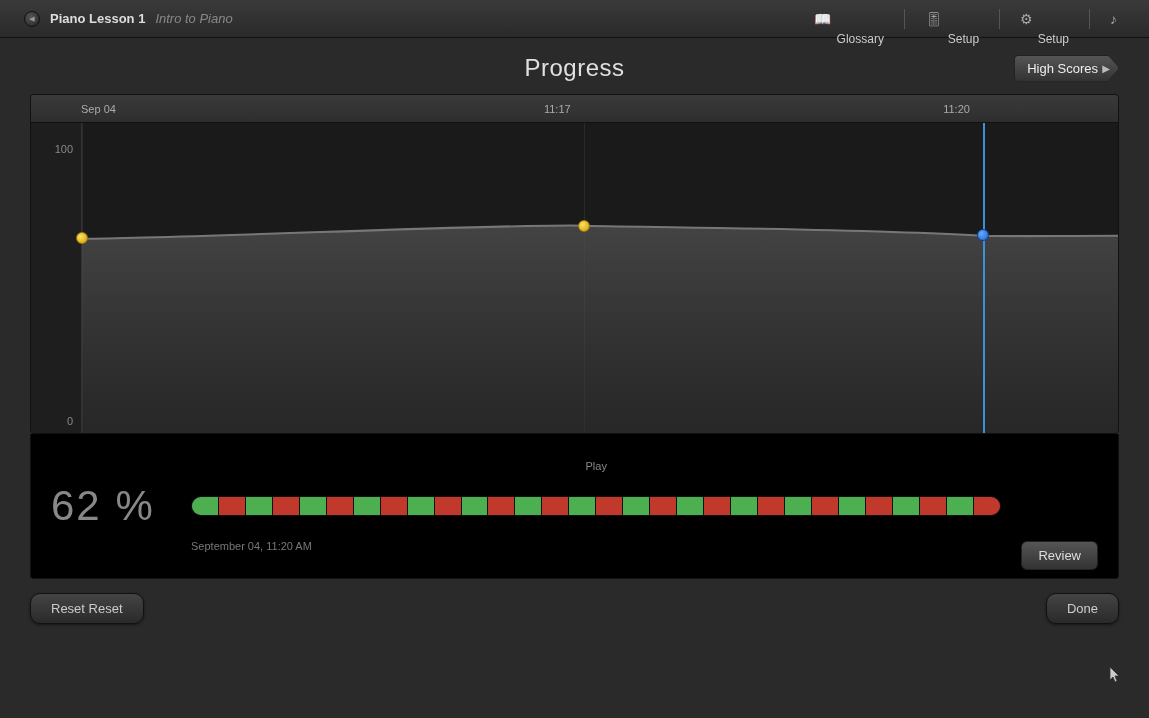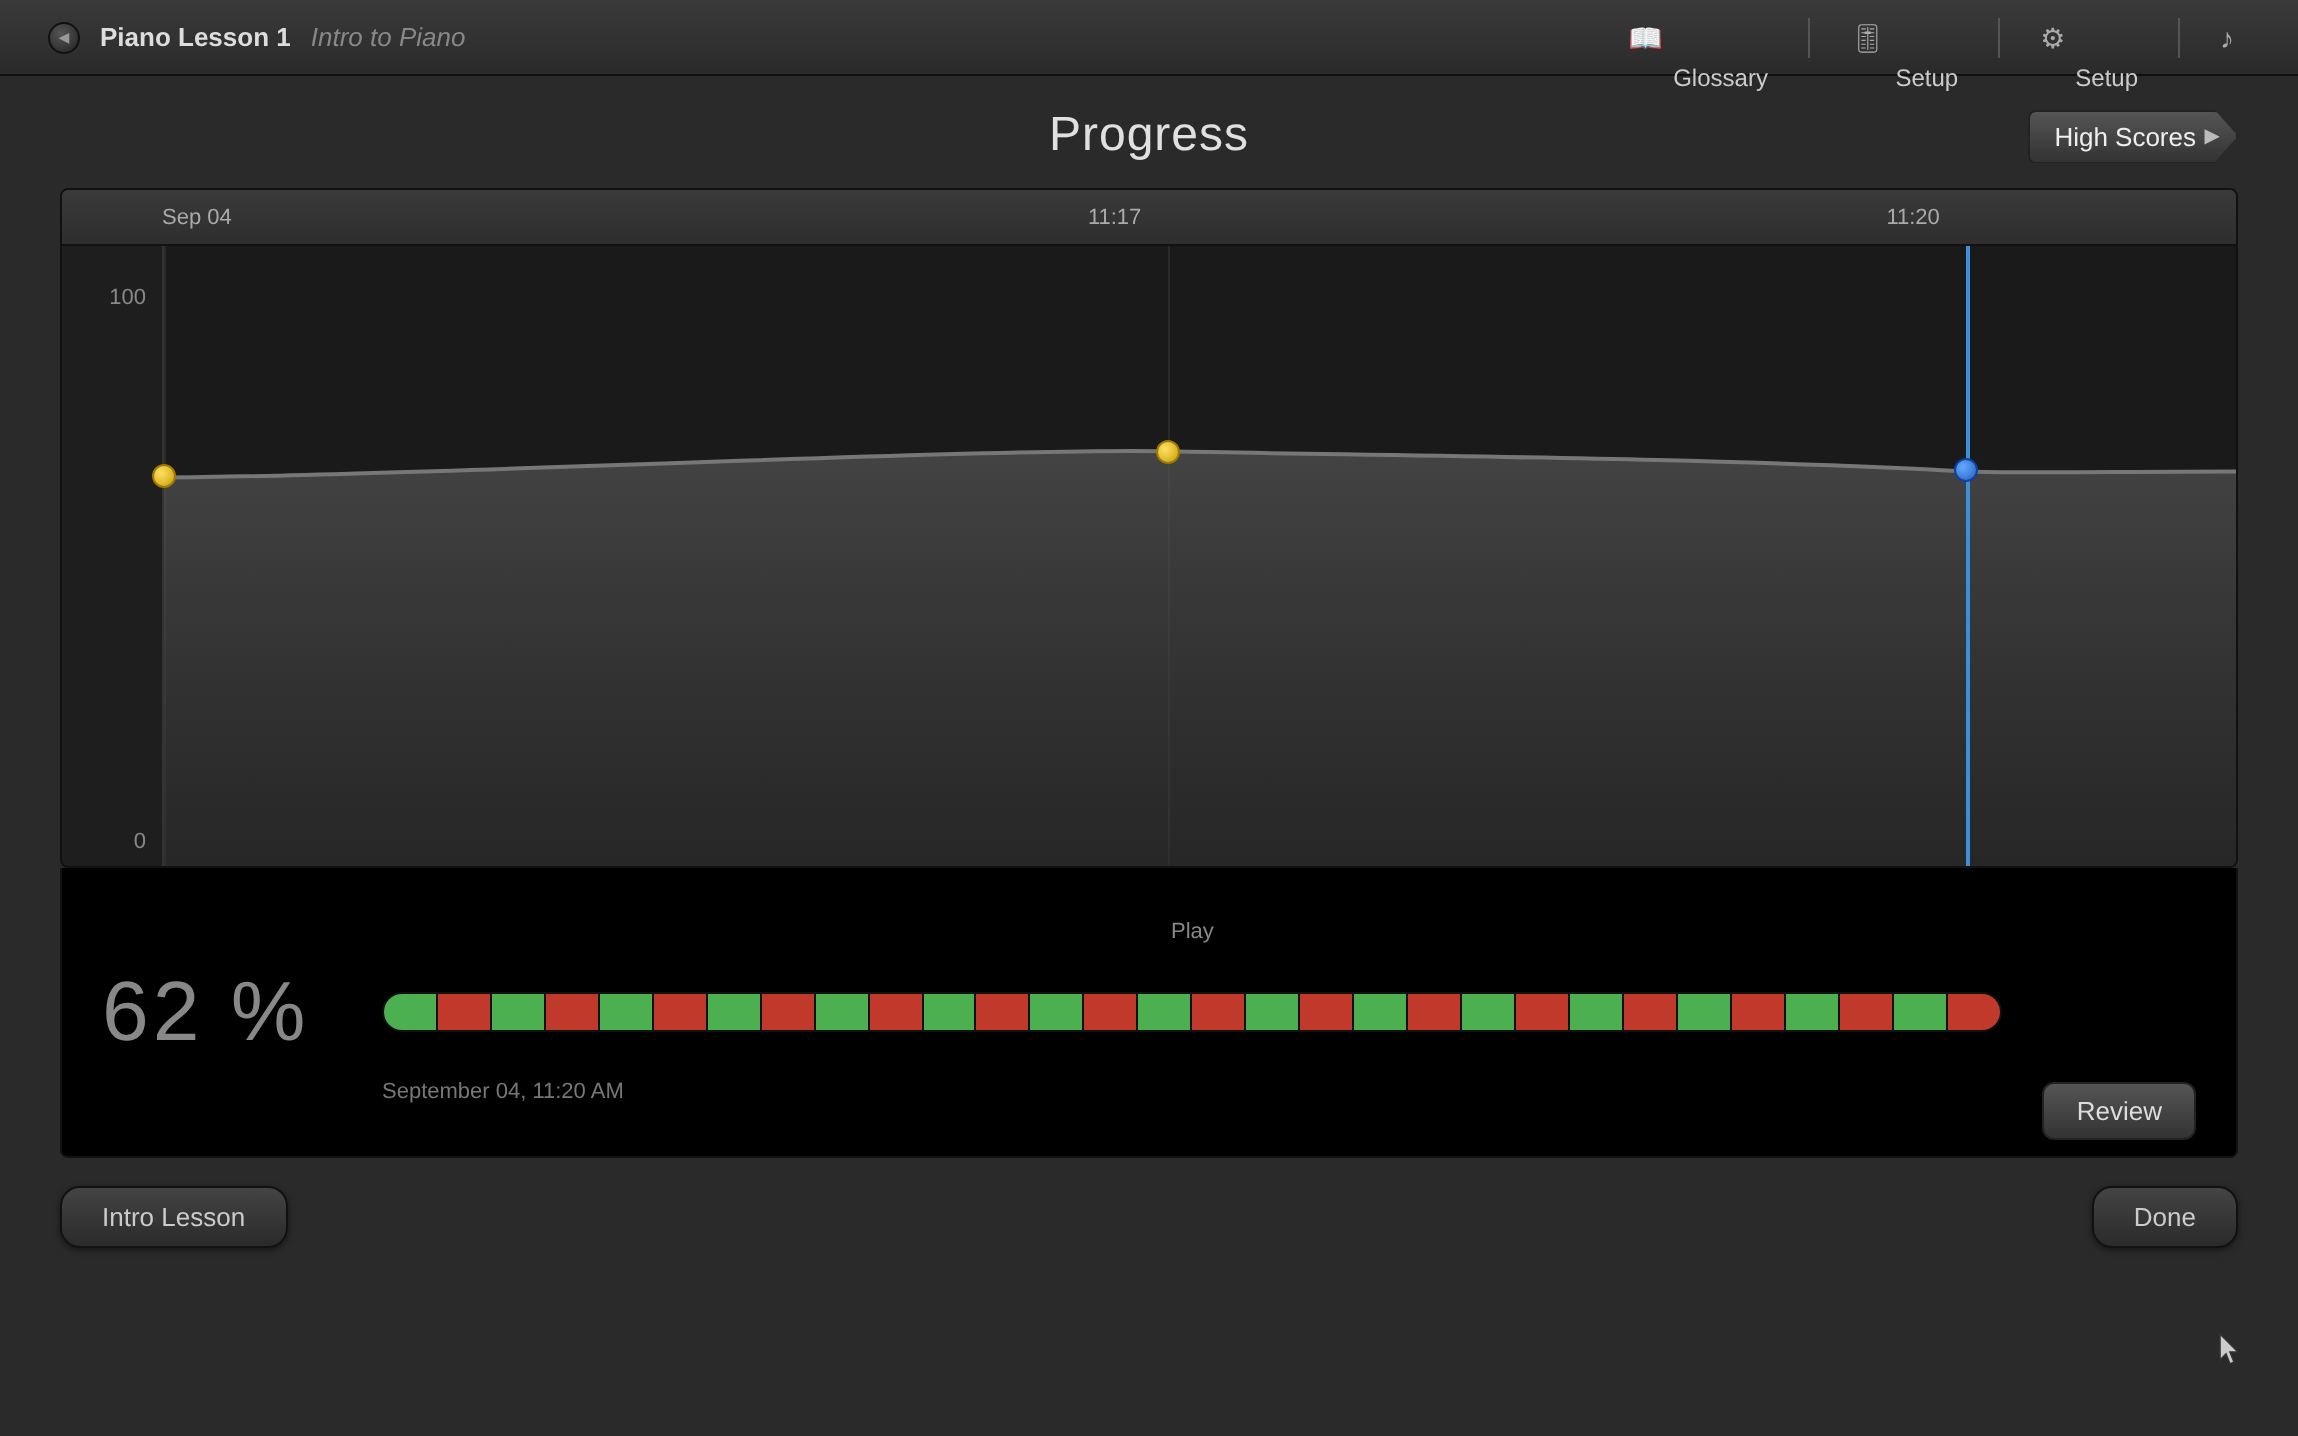--- a/index.html
+++ b/index.html
@@ -453,21 +453,21 @@
       <span id="session-date">September 04, 11:20 AM</span>
     </div>
 
     <button id="review-btn">
       <span>Review</span>
     </button>
   </div>
 
   <div id="bottom-buttons">
     <button class="bottom-btn">
-      <span>Intro Lesson</span>
+      <span>Reset Reset</span>
     </button>
     <button class="bottom-btn">
       <span>Done</span>
     </button>
   </div>
 </div>
 
 <div id="cursor">
   <svg width="12" height="18" viewBox="0 0 12 18" fill="none">
     <path d="M1 1 L1 14 L4 11 L6 16 L8 15 L6 10 L10 10 Z" fill="#ccc" stroke="#333" stroke-width="0.8"></path>

